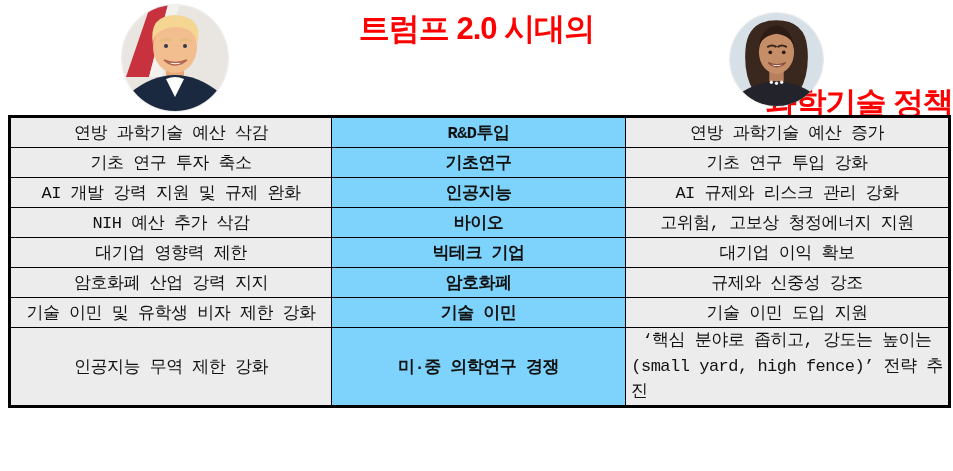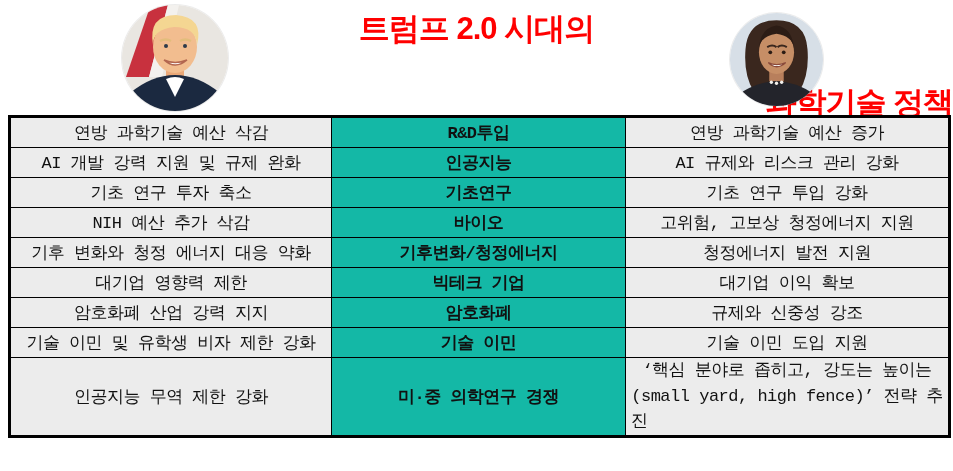--- a/index.html
+++ b/index.html
@@ -37,21 +37,21 @@
   }
   table.compare td{
     border:1.6px solid var(--border-black);
     text-align:center;vertical-align:middle;
     font-size:17px;letter-spacing:-0.5px;
     height:29px;padding:0 5px;color:#111;
     overflow:hidden;
     font-family:Liberation Mono, monospace;
   }
   td.side{background:var(--cell-gray);}
-  td.topic{background:#14b8a6;font-weight:bold;font-size:17.5px;}
+  td.topic{background:#7dd3fc;font-weight:bold;font-size:17.5px;}
   tr.tall td{height:62px;}
   td.justify{
     text-align:justify;text-align-last:justify;
     font-size:16px;line-height:1.5;padding:2px 6px;
   }
 </style>
 </head>
 <body>
 
 <div class="header">
@@ -106,38 +106,33 @@
       <col style="width:294px">
       <col style="width:324px">
   </colgroup>
   <tbody>
     <tr>
       <td class="side">연방 과학기술 예산 삭감</td>
       <td class="topic">R&amp;D투입</td>
       <td class="side">연방 과학기술 예산 증가</td>
     </tr>
     <tr>
+      <td class="side">기초 연구 투자 축소</td>
+      <td class="topic">기초연구</td>
+      <td class="side">기초 연구 투입 강화</td>
+    </tr>
+    <tr>
       <td class="side">AI 개발 강력 지원 및 규제 완화</td>
       <td class="topic">인공지능</td>
       <td class="side">AI 규제와 리스크 관리 강화</td>
     </tr>
     <tr>
-      <td class="side">기초 연구 투자 축소</td>
-      <td class="topic">기초연구</td>
-      <td class="side">기초 연구 투입 강화</td>
-    </tr>
-    <tr>
       <td class="side">NIH 예산 추가 삭감</td>
       <td class="topic">바이오</td>
       <td class="side">고위험, 고보상 청정에너지 지원</td>
-    </tr>
-    <tr>
-      <td class="side">기후 변화와 청정 에너지 대응 약화</td>
-      <td class="topic">기후변화/청정에너지</td>
-      <td class="side">청정에너지 발전 지원</td>
     </tr>
     <tr>
       <td class="side">대기업 영향력 제한</td>
       <td class="topic">빅테크 기업</td>
       <td class="side">대기업 이익 확보</td>
     </tr>
     <tr>
       <td class="side">암호화폐 산업 강력 지지</td>
       <td class="topic">암호화폐</td>
       <td class="side">규제와 신중성 강조</td>

